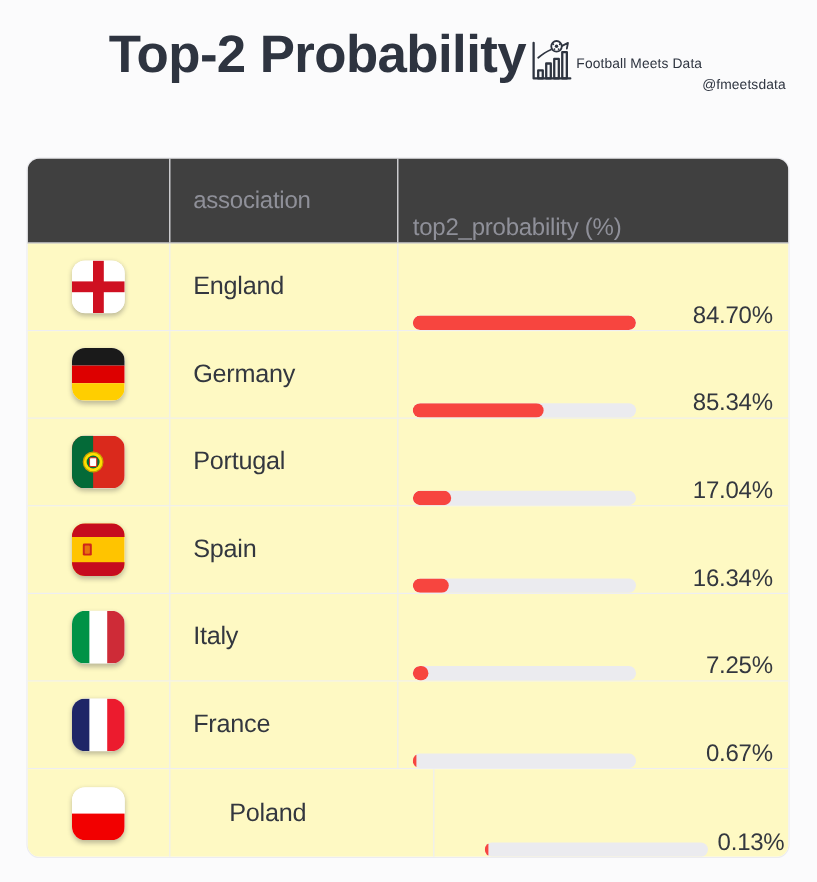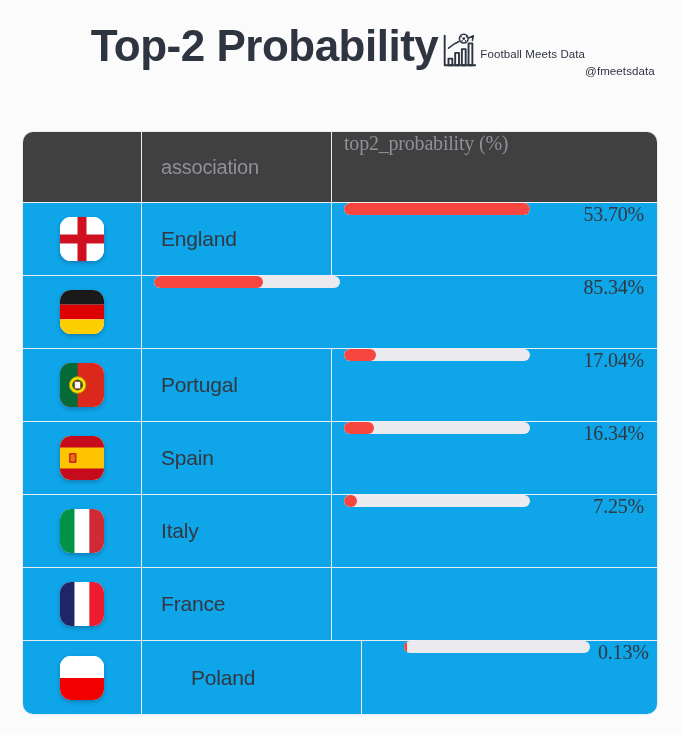--- a/index.html
+++ b/index.html
@@ -92,21 +92,21 @@
     box-sizing: border-box;
   }
   .row:last-child { border-bottom: none; gap: 30px; }
 
   .head-row {
     height: 71px;
     background: #404040;
   }
   .body-row {
     height: 73px;
-    background: #0ea5e9;
+    background: #fef9c3;
   }
 
   .c-flag {
     width: 119px;
     flex: 0 0 119px;
     border-right: 1px solid #eeeef2;
     display: flex;
     align-items: center;
     justify-content: center;
     box-sizing: border-box;
@@ -116,24 +116,23 @@
     flex: 0 0 190px;
     border-right: 1px solid #eeeef2;
     display: flex;
     align-items: center;
     padding-left: 19px;
     box-sizing: border-box;
   }
   .c-prob {
     flex: 1 1 auto;
     display: flex;
-    align-items: flex-start;
+    align-items: flex-end;
     padding: 0 13px 0 12px;
     box-sizing: border-box;
-    font-family: Liberation Serif, serif;
   }
 
   .head-label {
     font-size: 20px;
     color: #8f9099;
     letter-spacing: -0.2px;
     white-space: nowrap;
   }
   .assoc-name {
     font-size: 21px;
@@ -240,32 +239,35 @@
               </svg>
             </span>
           </div>
           <div class="c-assoc">
             <span class="assoc-name">England</span>
           </div>
           <div class="c-prob">
             <span class="bar-track">
               <span class="bar-fill" style="width:100%"></span>
             </span>
-            <span class="pct">53.70%</span>
+            <span class="pct">84.70%</span>
           </div>
         </div>
         <div class="row body-row">
           <div class="c-flag">
             <span class="flag">
               <svg viewBox="0 0 44 44">
                 <rect width="44" height="14.67" y="0" fill="#1a1a1a"></rect>
                 <rect width="44" height="14.67" y="14.67" fill="#dd0000"></rect>
                 <rect width="44" height="14.66" y="29.34" fill="#ffce00"></rect>
               </svg>
             </span>
+          </div>
+          <div class="c-assoc">
+            <span class="assoc-name">Germany</span>
           </div>
           <div class="c-prob">
             <span class="bar-track">
               <span class="bar-fill" style="width:108.9402px"></span>
             </span>
             <span class="pct">85.34%</span>
           </div>
         </div>
         <div class="row body-row">
           <div class="c-flag">
@@ -337,20 +339,26 @@
               <svg viewBox="0 0 44 44">
                 <rect width="14.67" height="44" x="0" fill="#1f2667"></rect>
                 <rect width="14.67" height="44" x="14.67" fill="#ffffff"></rect>
                 <rect width="14.66" height="44" x="29.34" fill="#ec1b2e"></rect>
               </svg>
             </span>
           </div>
           <div class="c-assoc">
             <span class="assoc-name">France</span>
           </div>
+          <div class="c-prob">
+            <span class="bar-track">
+              <span class="bar-fill" style="width:1.2462000000000002px"></span>
+            </span>
+            <span class="pct">0.67%</span>
+          </div>
         </div>
         <div class="row body-row">
           <div class="c-flag">
             <span class="flag">
               <svg viewBox="0 0 44 44">
                 <rect width="44" height="22" y="0" fill="#ffffff"></rect>
                 <rect width="44" height="22" y="22" fill="#f20000"></rect>
               </svg>
             </span>
           </div>

